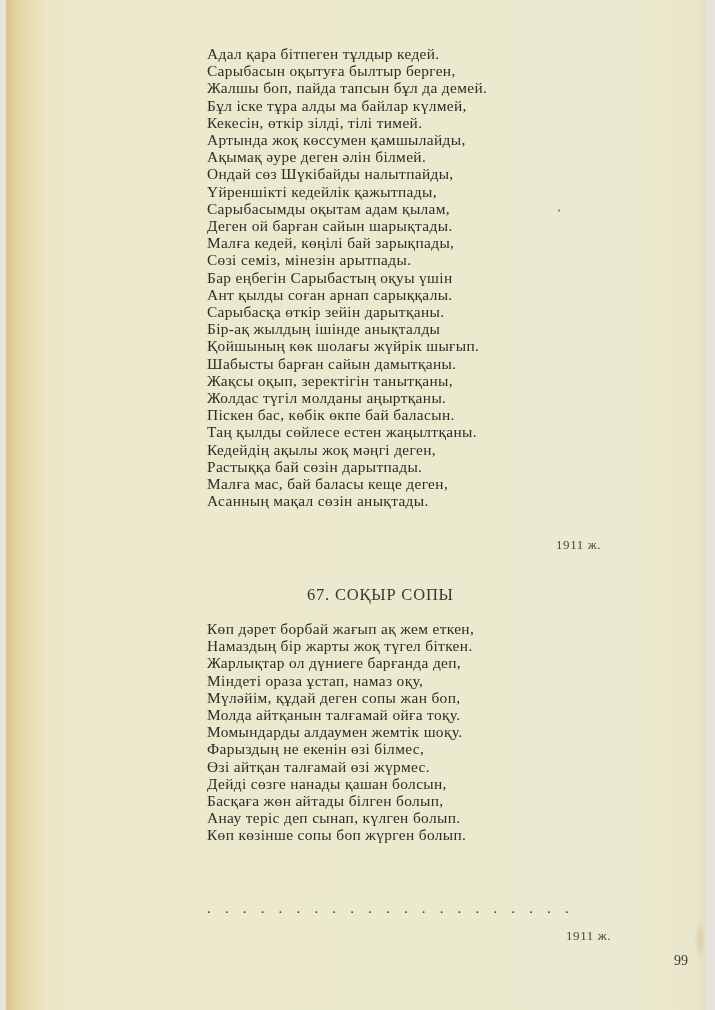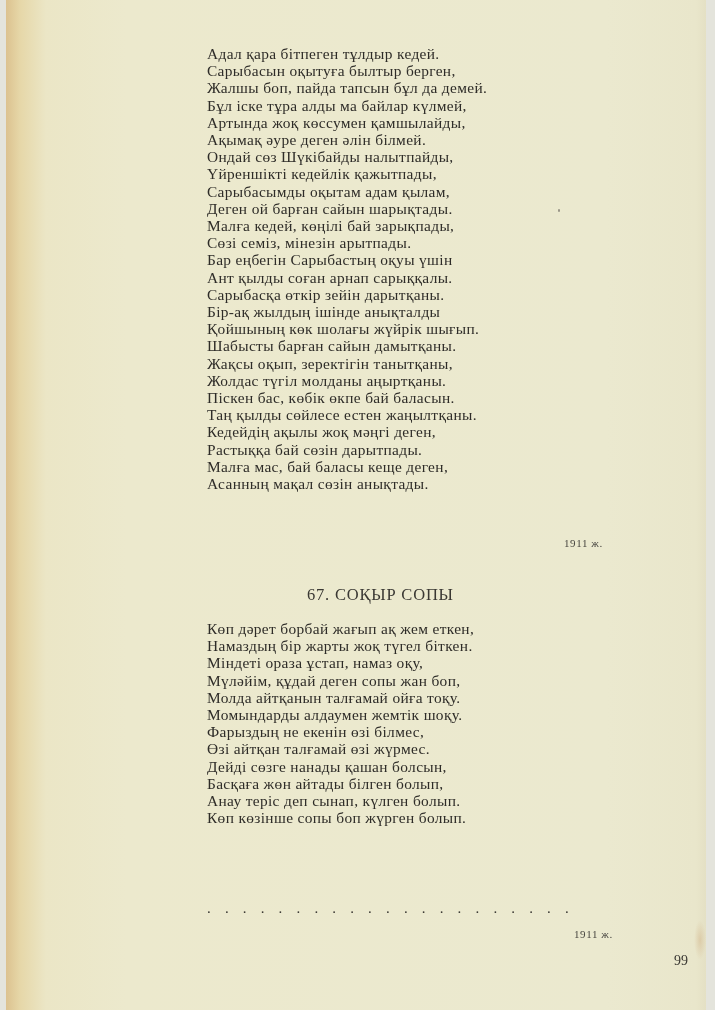--- a/index.html
+++ b/index.html
@@ -44,24 +44,23 @@
     .verse li {
       white-space: nowrap;
       margin: 0;
       padding: 0;
     }
     #verse-1 { top: 45px; }
     #verse-2 { top: 620px; }
     .date {
       position: absolute;
       color: #4a4842;
-      font-size: 11px;
+      font-size: 13px;
       letter-spacing: 0.6px;
       white-space: nowrap;
-      margin-left: 8px;
     }
     #date-1 { left: 550px; top: 537px; }
     #date-2 { left: 560px; top: 928px; }
     .title {
       position: absolute;
       left: 301px;
       top: 585px;
       color: #3a3833;
       font-size: 16.5px;
       letter-spacing: 0.8px;
@@ -99,20 +98,21 @@
 
 <div class="page">
   <div class="stain"></div>
   <div class="speck"></div>
 
   <ul class="verse" id="verse-1">
     <li>Адал қара бітпеген тұлдыр кедей.</li>
     <li>Сарыбасын оқытуға былтыр берген,</li>
     <li>Жалшы боп, пайда тапсын бұл да демей.</li>
     <li>Бұл іске тұра алды ма байлар күлмей,</li>
+    <li>Кекесін, өткір зілді, тілі тимей.</li>
     <li>Артында жоқ көссумен қамшылайды,</li>
     <li>Ақымақ әуре деген әлін білмей.</li>
     <li>Ондай сөз Шүкібайды налытпайды,</li>
     <li>Үйреншікті кедейлік қажытпады,</li>
     <li>Сарыбасымды оқытам адам қылам,</li>
     <li>Деген ой барған сайын шарықтады.</li>
     <li>Малға кедей, көңілі бай зарықпады,</li>
     <li>Сөзі семіз, мінезін арытпады.</li>
     <li>Бар еңбегін Сарыбастың оқуы үшін</li>
     <li>Ант қылды соған арнап сарыққалы.</li>
@@ -130,20 +130,21 @@
     <li>Асанның мақал сөзін анықтады.</li>
   </ul>
 
   <div class="date" id="date-1">1911 ж.</div>
 
   <div class="title">67. СОҚЫР СОПЫ</div>
 
   <ul class="verse" id="verse-2">
     <li>Көп дәрет борбай жағып ақ жем еткен,</li>
     <li>Намаздың бір жарты жоқ түгел біткен.</li>
+    <li>Жарлықтар ол дүниеге барғанда деп,</li>
     <li>Міндеті ораза ұстап, намаз оқу,</li>
     <li>Мүләйім, құдай деген сопы жан боп,</li>
     <li>Молда айтқанын талғамай ойға тоқу.</li>
     <li>Момындарды алдаумен жемтік шоқу.</li>
     <li>Фарыздың не екенін өзі білмес,</li>
     <li>Өзі айтқан талғамай өзі жүрмес.</li>
     <li>Дейді сөзге нанады қашан болсын,</li>
     <li>Басқаға жөн айтады білген болып,</li>
     <li>Анау теріс деп сынап, күлген болып.</li>
     <li>Көп көзінше сопы боп жүрген болып.</li>

